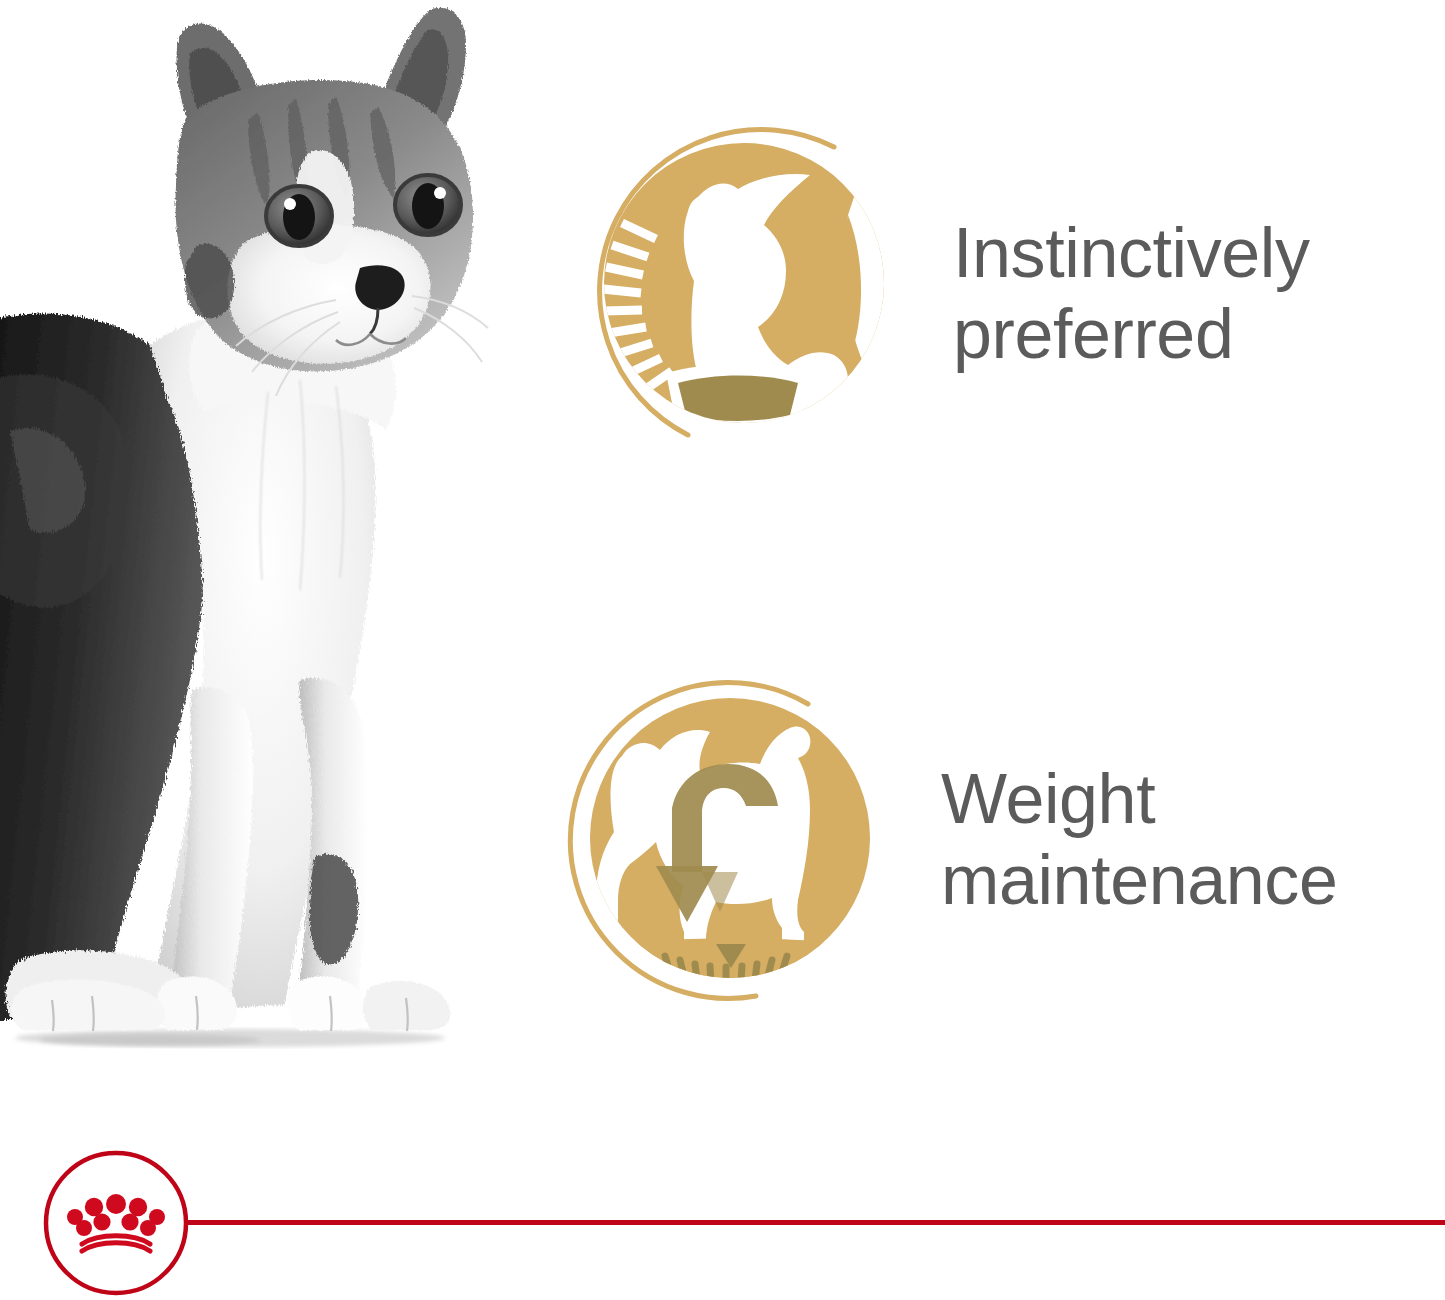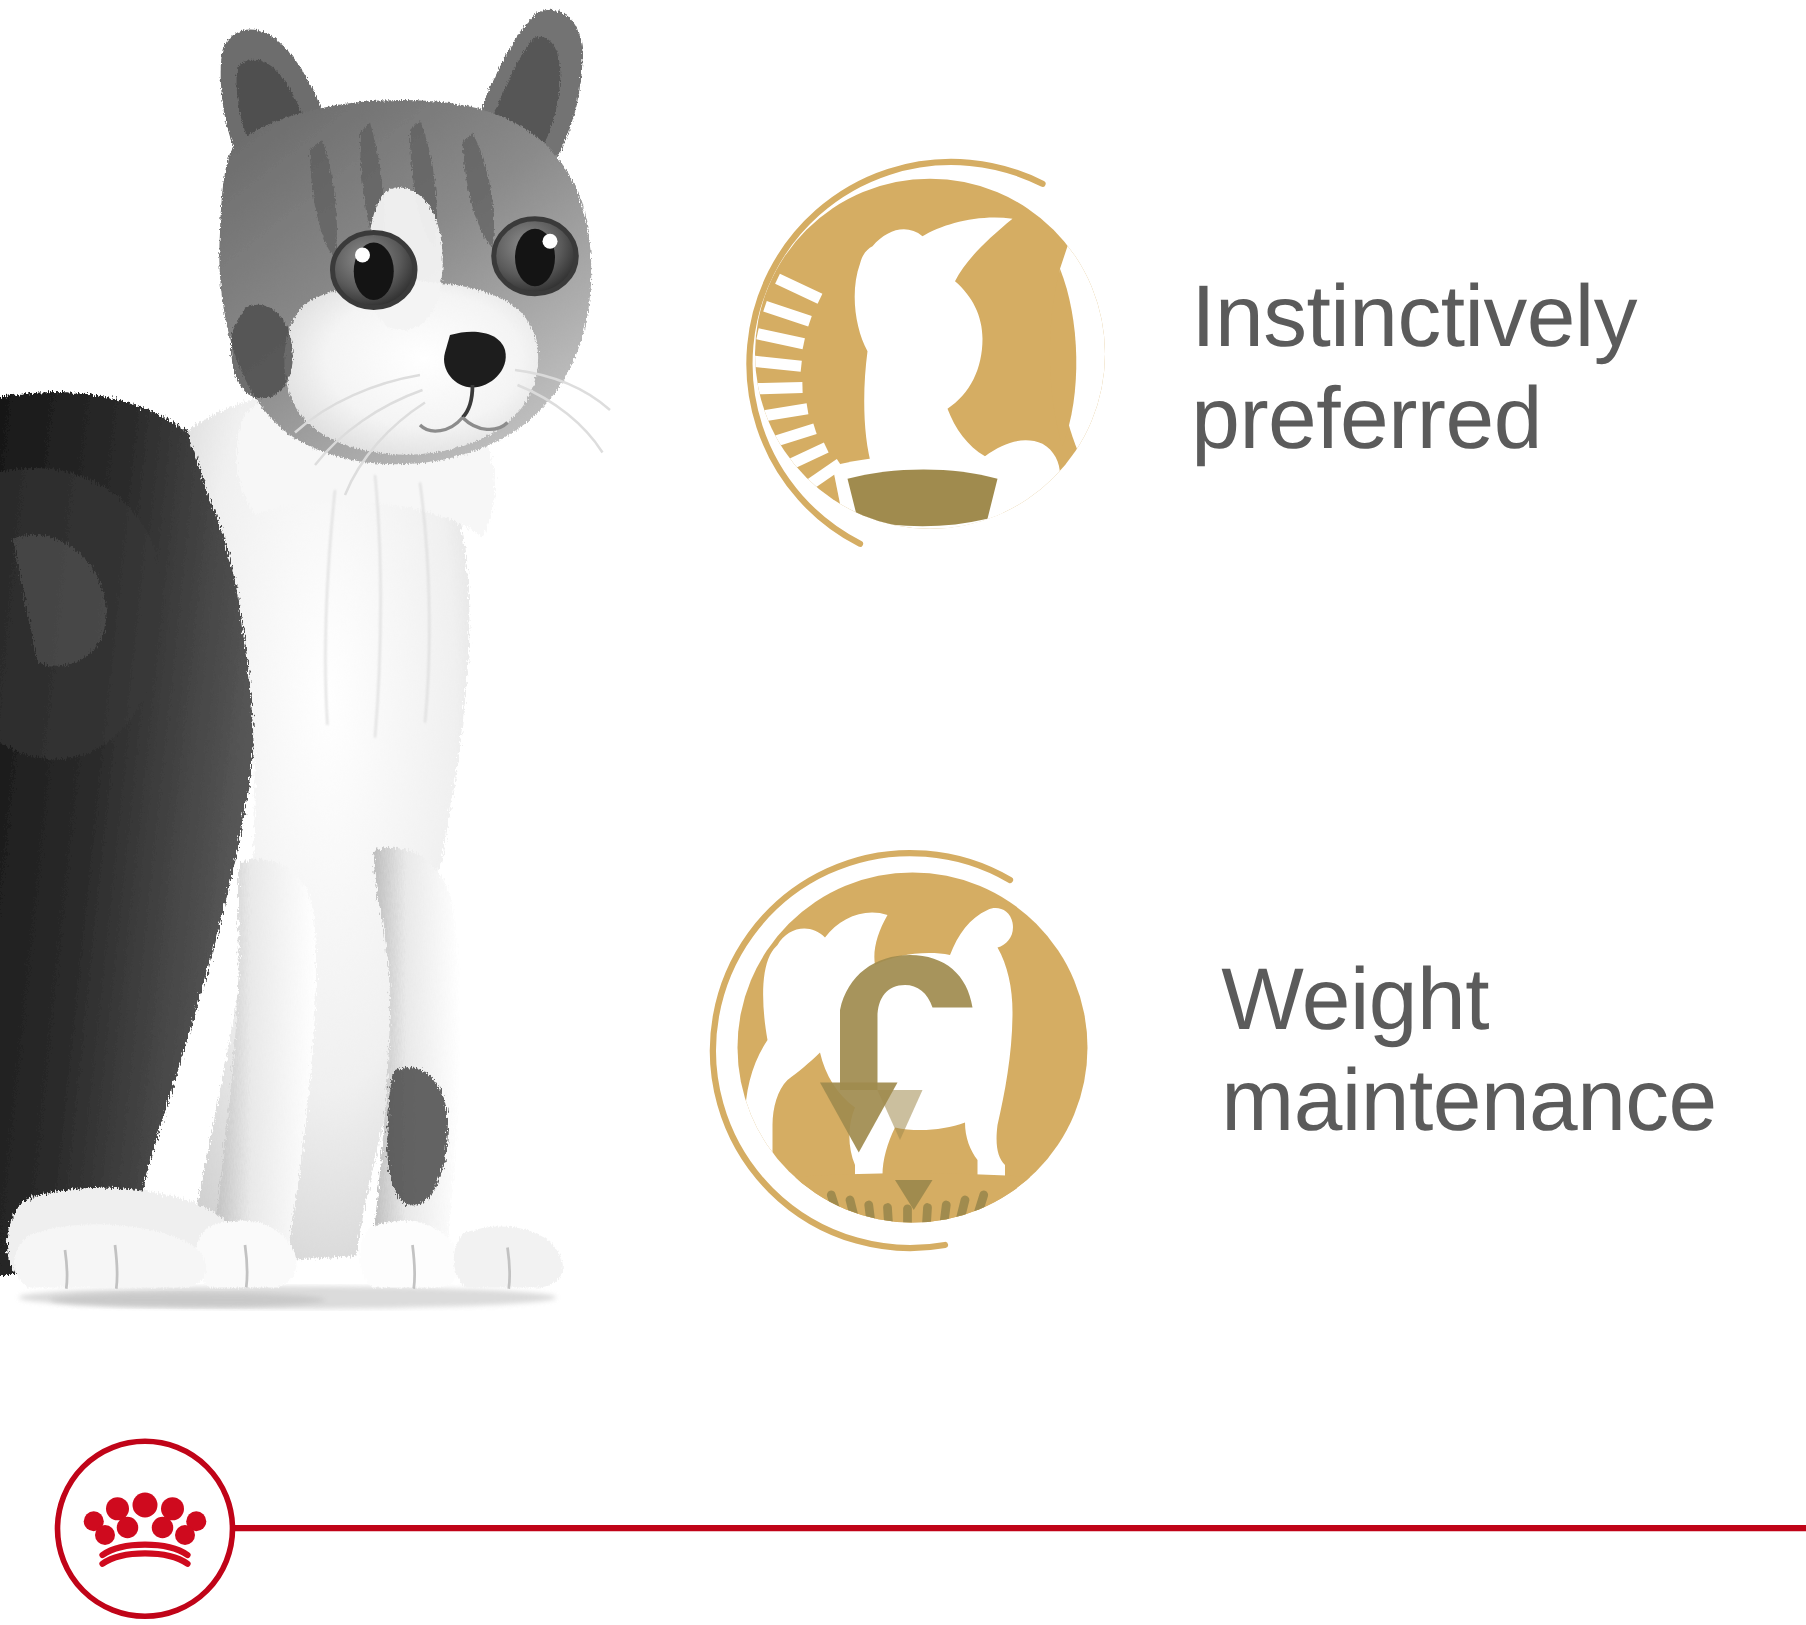--- a/index.html
+++ b/index.html
@@ -26,21 +26,21 @@
   }
   .cat-photo svg { display: block; width: 100%; height: 100%; }
 
   
   .benefit-row {
     position: absolute;
     display: flex;
     align-items: center;
   }
   #benefit-row-0 { left: 548px; top: 105px; }
-  #benefit-row-1 { left: 560px; top: 660px; gap: 36px; }
+  #benefit-row-1 { left: 560px; top: 660px; }
 
   .benefit-icon {
     position: relative;
     flex: 0 0 auto;
   }
   #benefit-row-0 .benefit-icon { width: 360px; height: 362px; }
   #benefit-row-1 .benefit-icon { width: 336px; height: 360px; }
   .benefit-icon svg { display: block; width: 100%; height: 100%; }
 
   .benefit-text {

